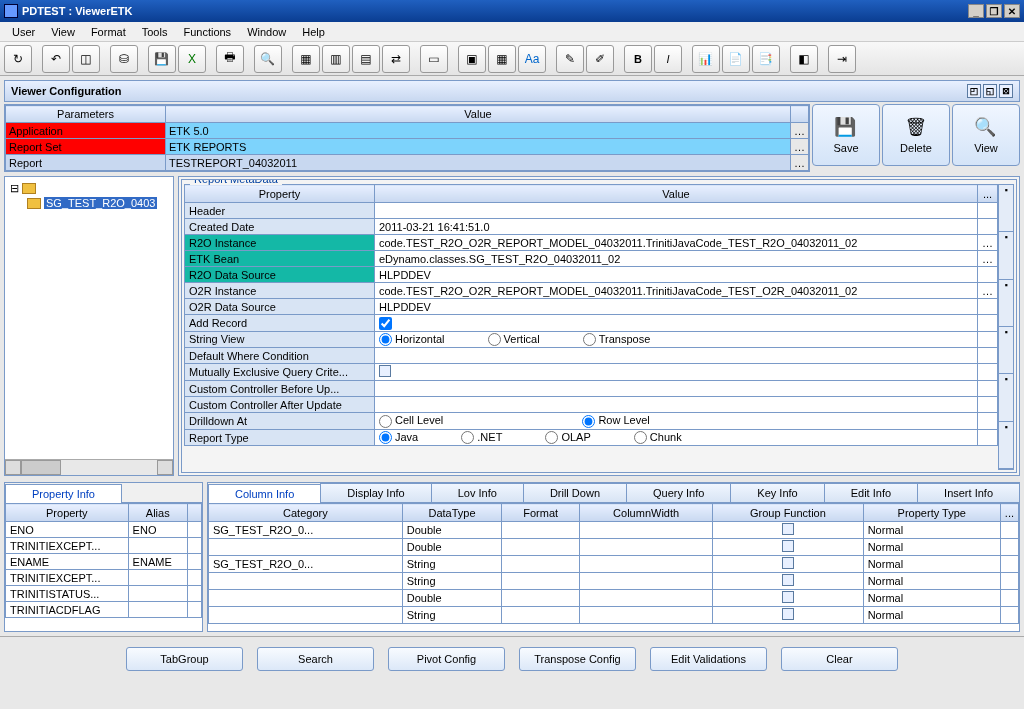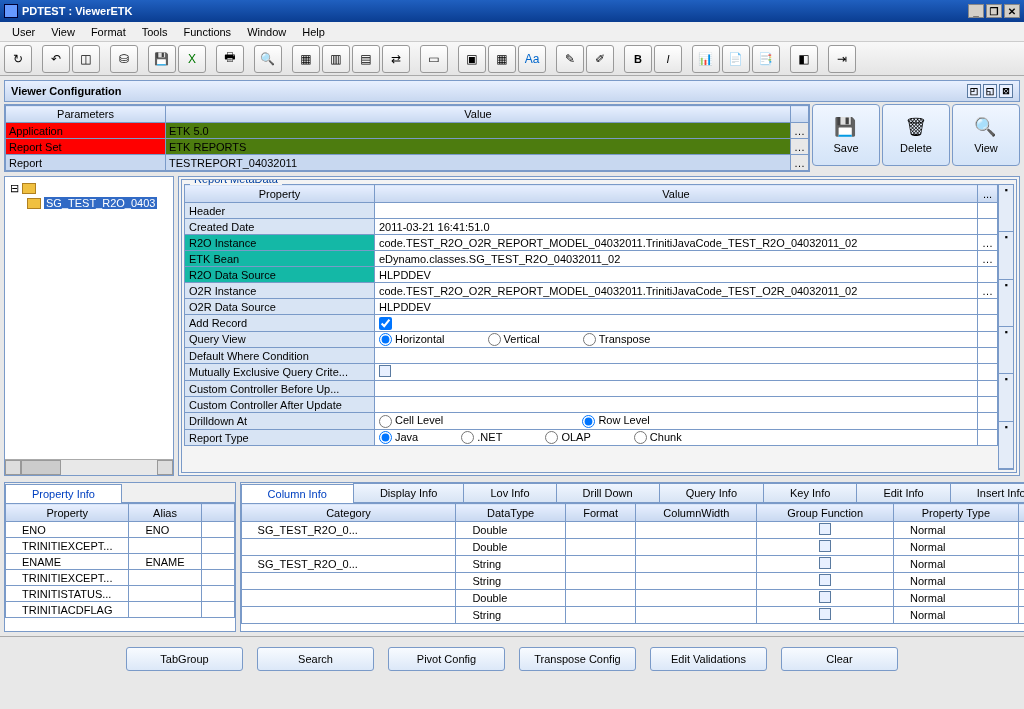--- a/index.html
+++ b/index.html
@@ -15,21 +15,21 @@
 .tbtn { width: 28px; height: 28px; border: 1px solid #999; background: linear-gradient(#fff,#e8e8e8); border-radius: 3px; display:flex; align-items:center; justify-content:center; cursor:pointer; font-size:12px;}
 .tsep { width: 6px; }
 
 .panel-title { background: linear-gradient(#e8f0ff,#c8d8f0); border: 1px solid #7a9ac8; padding: 3px 6px; font-weight: bold; display:flex; align-items:center;}
 .panel-title .spacer { flex:1; }
 .panel-title .pbtn { width:14px; height:14px; border:1px solid #5a7aa0; margin-left:2px; background:#e8f0ff; font-size:9px; display:flex;align-items:center;justify-content:center; cursor:pointer;}
 
 .main-wrap { padding: 4px; }
 
 .top-params { display:flex; gap:2px; margin-top:2px;}
-.params-table { border:1px solid #7a9ac8; flex:1; background:#4d7c0f;}
+.params-table { border:1px solid #7a9ac8; flex:1; background:#7dd3fc;}
 .params-table table { width:100%; border-collapse:collapse; }
 .params-table th { background: linear-gradient(#e8f0ff,#c8d8f0); border:1px solid #7a9ac8; padding:2px 4px; font-weight:normal; text-align:center;}
 .params-table td { border:1px solid #7a9ac8; padding:1px 3px; height:16px;}
 .red-cell { background:#ff0000; color:#000; }
 .blue-cell { background:#c8d8f0; }
 .dots-btn { width:18px; text-align:center; background:#e8e8e8; cursor:pointer;}
 
 .action-btns { display:flex; gap:2px; }
 .big-btn { width:68px; height:62px; border:1px solid #7a9ac8; background:linear-gradient(#f0f6ff,#d4e4f8); border-radius:4px; display:flex; flex-direction:column; align-items:center; justify-content:center; gap:4px; cursor:pointer;}
 .big-btn .ico { font-size:18px; }
@@ -58,21 +58,21 @@
 .lower-row { display:flex; gap:4px; margin-top:6px; height:150px;}
 .tabhost { border:1px solid #7a9ac8; background:#fff; display:flex; flex-direction:column;}
 .tabhost.left { width:252px;}
 .tabhost.right { flex:1;}
 .tabstrip { display:flex; background:#f0f0f0; border-bottom:1px solid #7a9ac8;}
 .tab { padding:3px 26px; border:1px solid #7a9ac8; border-bottom:none; background:linear-gradient(#f0f6ff,#d8e4f4); margin-right:-1px; cursor:pointer; white-space:nowrap;}
 .tab.active { background:#fff; color:#0040c0; position:relative; top:1px;}
 .grid { flex:1; overflow:hidden; }
 .grid table { width:100%; border-collapse:collapse; }
 .grid th { background:linear-gradient(#e8f0ff,#c8d8f0); border:1px solid #7a9ac8; padding:2px 4px; font-weight:normal; text-align:center; height:18px;}
-.grid td { border:1px solid #7a9ac8; padding:1px 16px; height:16px; background:#fff;}
+.grid td { border:1px solid #7a9ac8; padding:1px 4px; height:16px; background:#fff;}
 .chk { width:12px; height:12px; border:1px solid #5a7aa0; background:#e8f0ff; display:inline-block; margin:auto;}
 
 .bottom-btns { display:flex; justify-content:center; gap:14px; padding:10px 0; background:#e8e8e8; border-top:1px solid #aaa;}
 .flat-btn { width:117px; height:24px; border:1px solid #7a9ac8; background:linear-gradient(#f8fbff,#dce8f8); border-radius:3px; cursor:pointer;}
 
 input[type=radio],input[type=checkbox]{ vertical-align:middle; margin-right:3px;}
 </style>
 </head>
 <body>
 
@@ -254,21 +254,21 @@
                     <td class="prop">O2R Data Source</td>
                     <td>HLPDDEV</td>
                     <td></td>
                   </tr>
         <tr>
                     <td class="prop">Add Record</td>
                     <td><input type="checkbox" checked="" style=""></td>
                     <td></td>
                   </tr>
         <tr>
-                    <td class="prop">Query View</td>
+                    <td class="prop">String View</td>
             <td class="radio-row">
               <label><input type="radio" name="rv" checked="" style=""><span>Horizontal</span></label>
               <label><input type="radio" name="rv" style=""><span>Vertical</span></label>
               <label><input type="radio" name="rv" style=""><span>Transpose</span></label>
             </td>
                     <td></td>
                   </tr>
         <tr>
                     <td class="prop">Default Where Condition</td>
                     <td></td>

